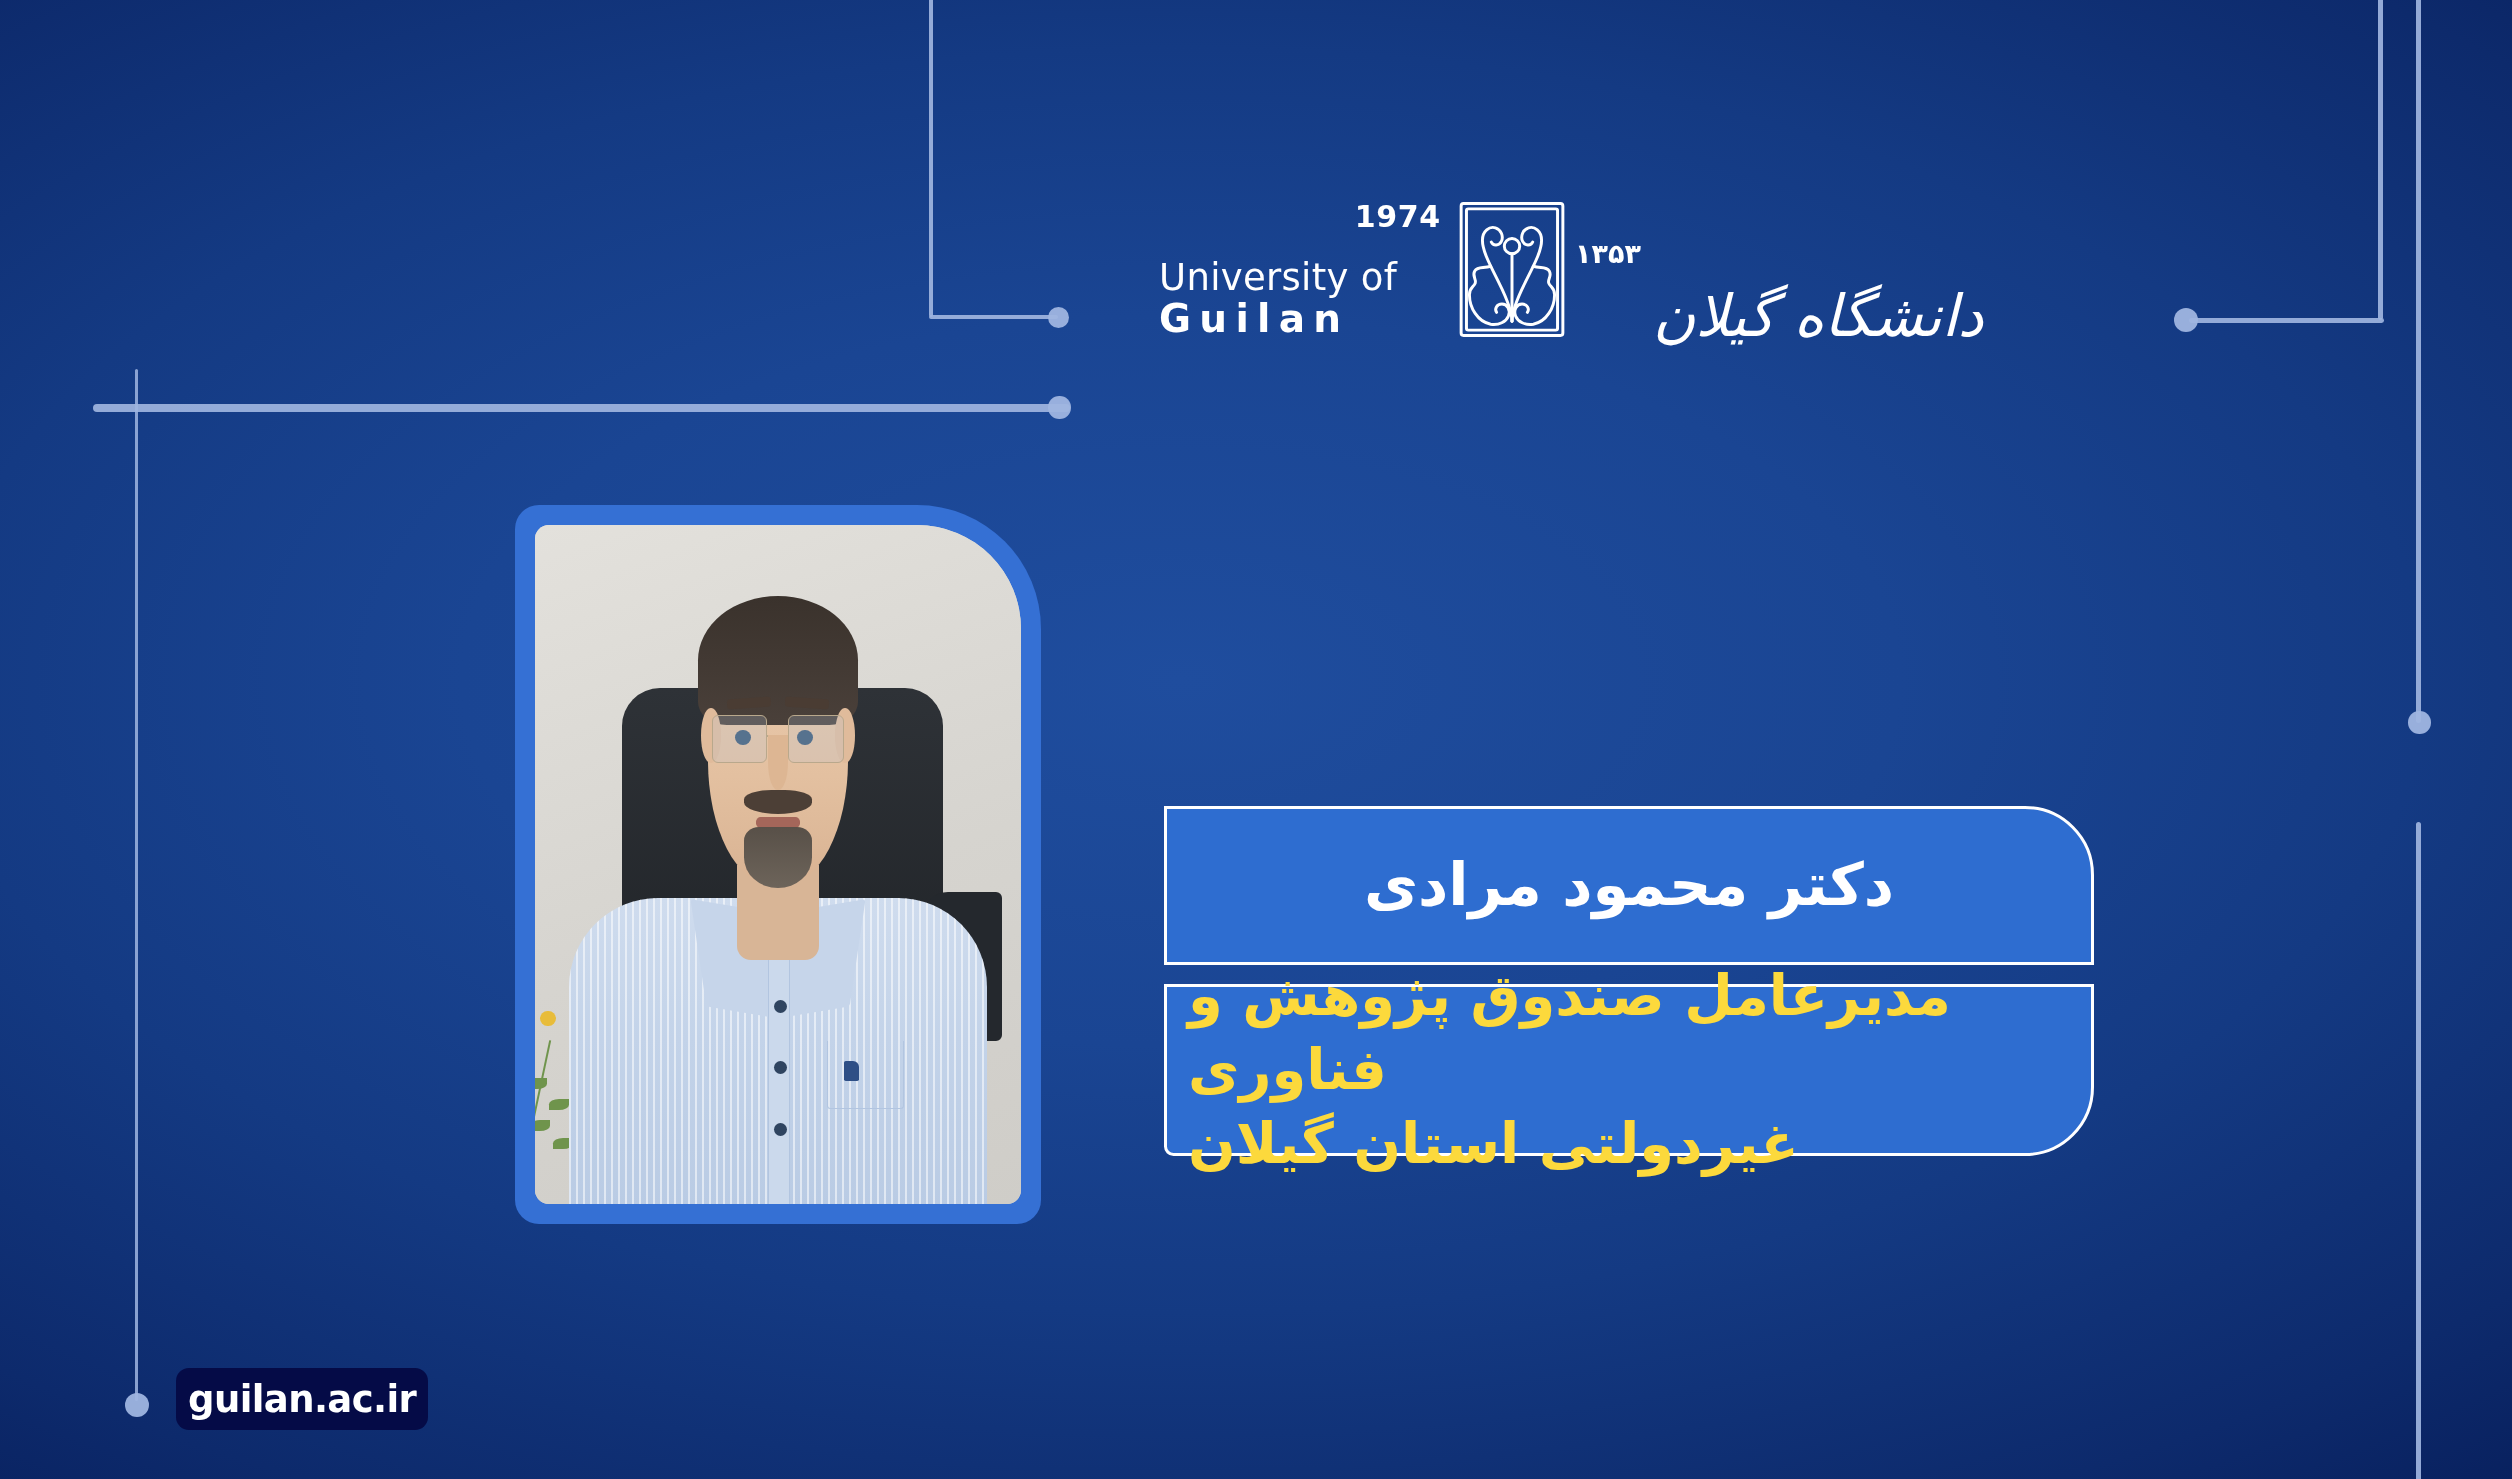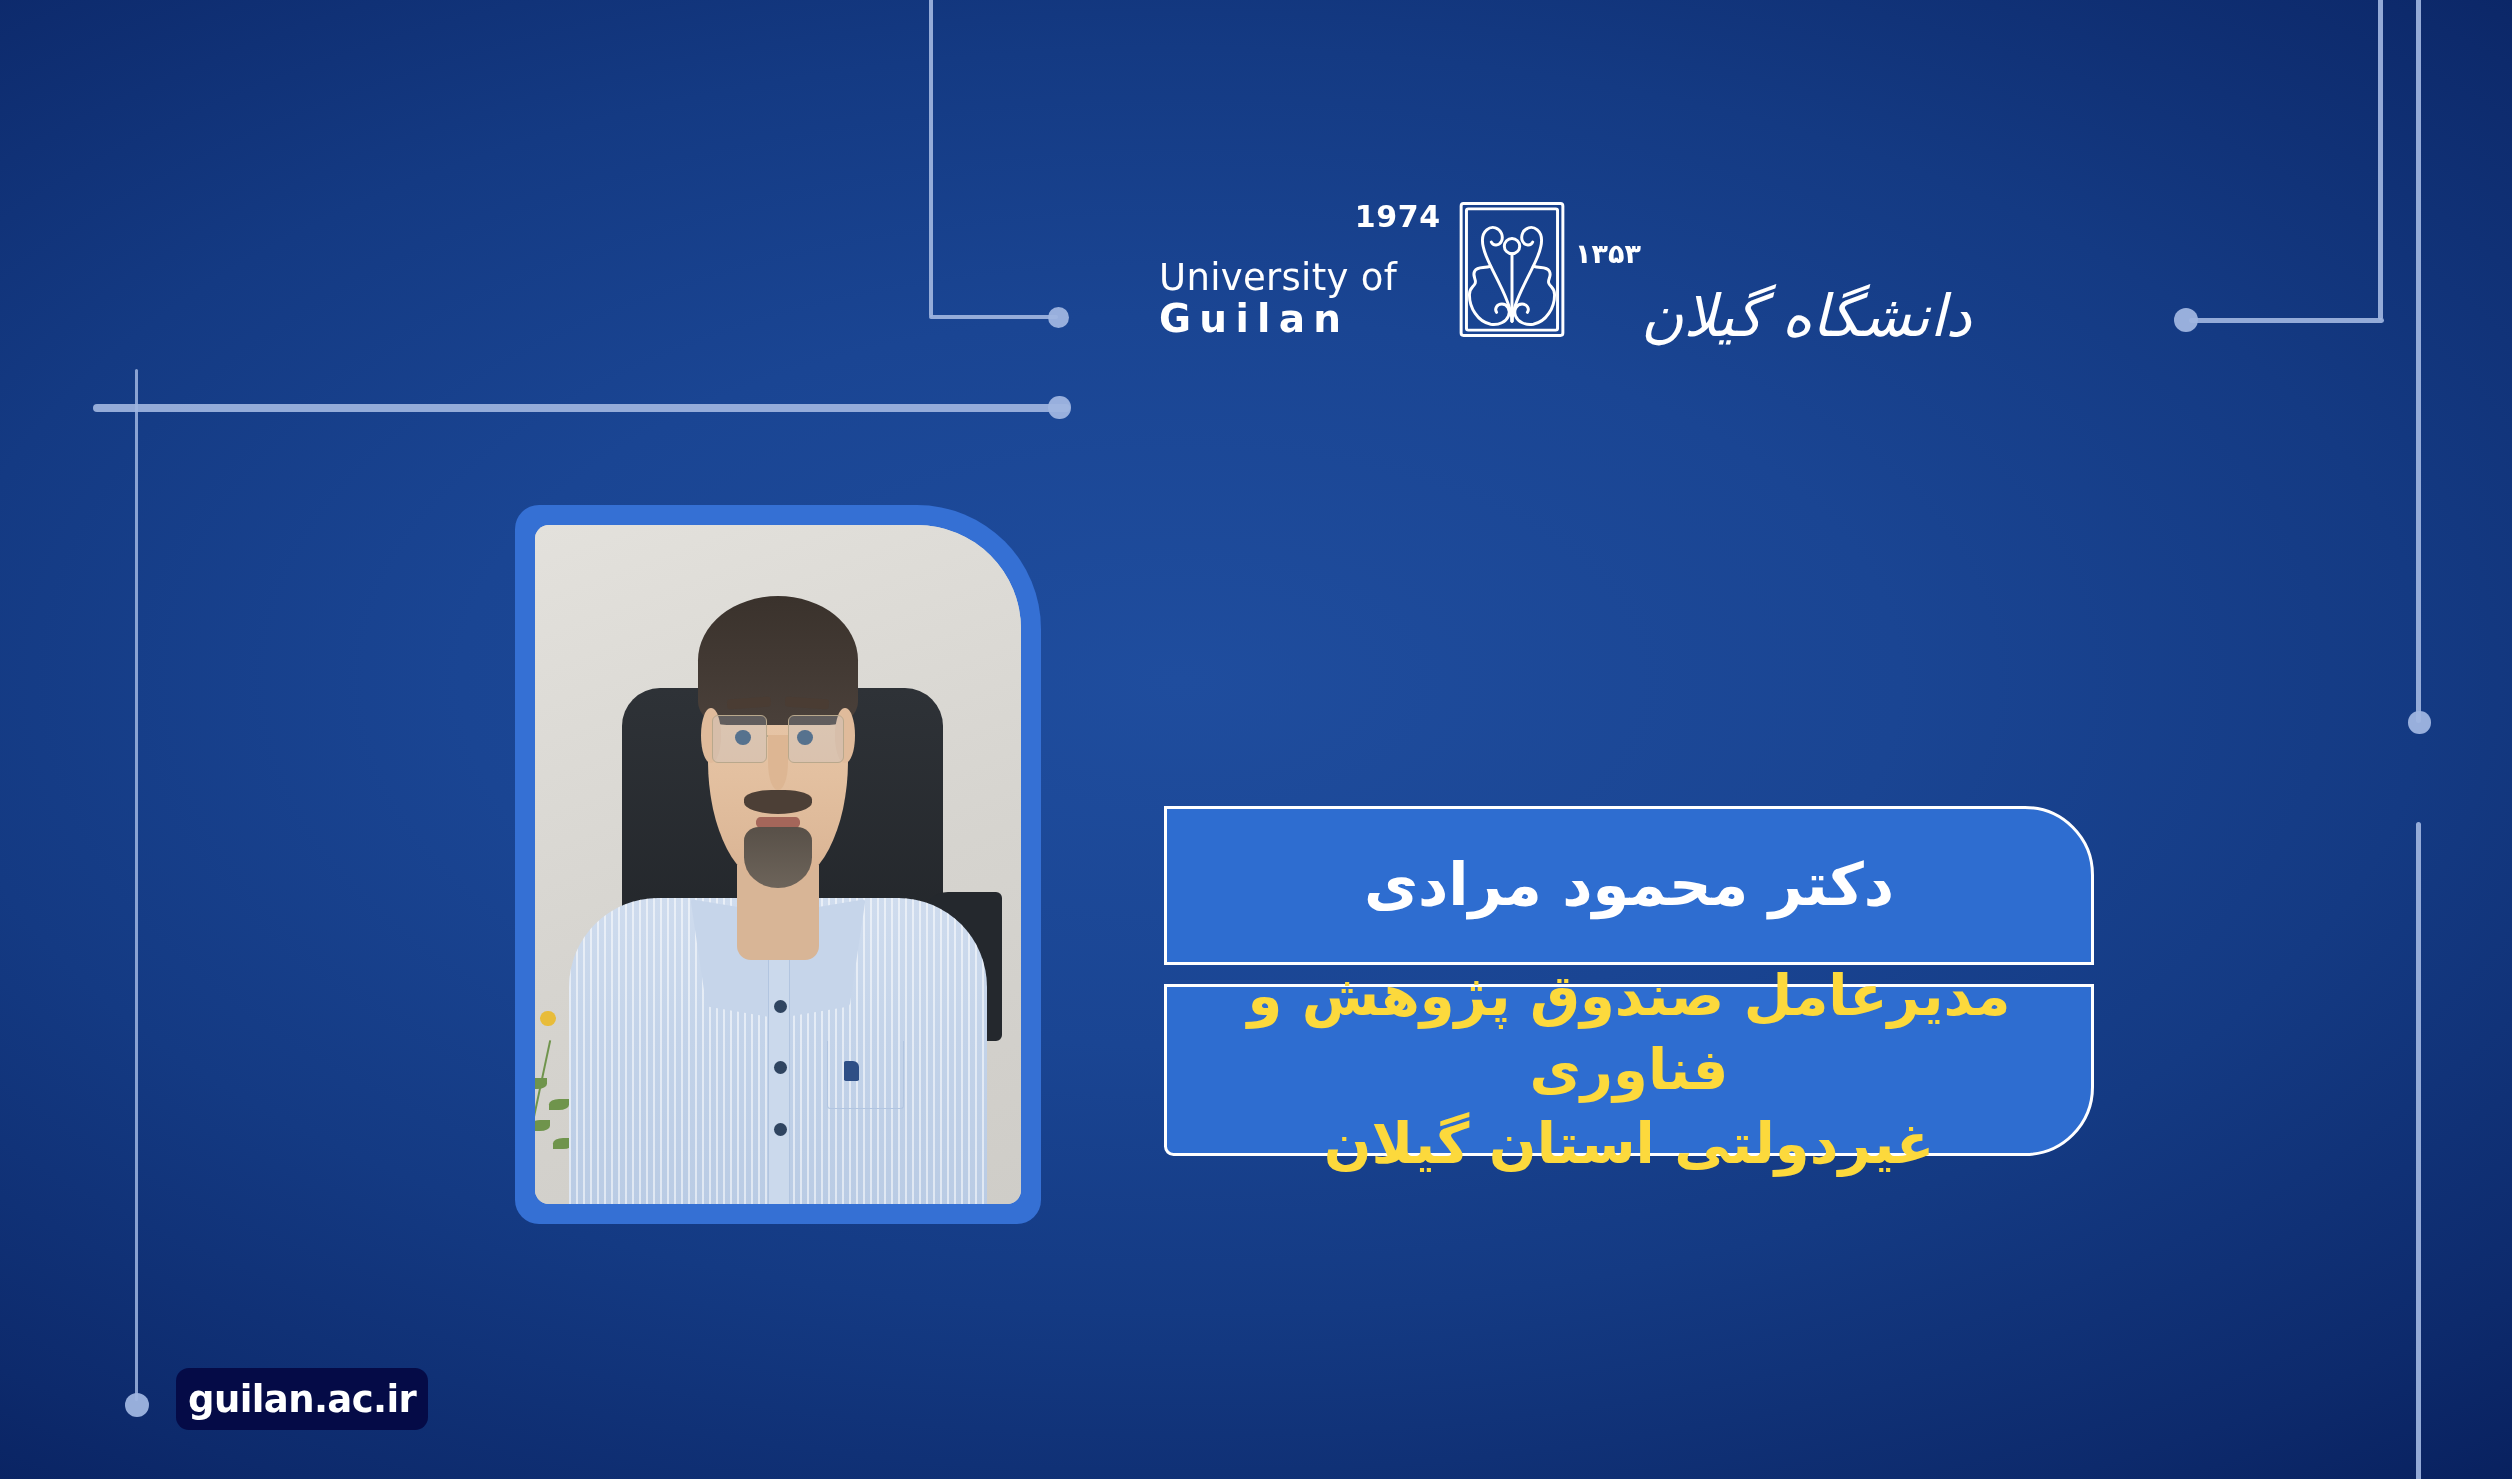--- a/index.html
+++ b/index.html
@@ -55,21 +55,21 @@
   }
   .logo-uni{
     font-size:37px;font-weight:400;line-height:1.03;margin-bottom:1.2px;
     letter-spacing:0.3px;
   }
   .logo-guilan{
     font-size:39px;font-weight:700;line-height:1.02;letter-spacing:8.3px;
   }
   .logo-mark{width:114px;height:139px;position:relative;flex:0 0 auto;margin:0 6px;}
   .logo-fa{
-    position:relative;height:139px;color:#fff;display:flex;align-items:flex-end;gap:0;
+    position:relative;height:139px;color:#fff;display:flex;align-items:flex-end;gap:12px;
   }
   .logo-fa-year{
     font-size:27px;font-weight:700;align-self:flex-start;margin-top:38px;
     direction:rtl;letter-spacing:0.6px;
   }
   .logo-fa-name{
     font-size:58px;line-height:.92;direction:rtl;font-weight:400;
     font-family:"DejaVu Sans","Liberation Sans",sans-serif;
     margin-right:25px;margin-bottom:-4.7px;
     white-space:nowrap;
@@ -172,21 +172,21 @@
   .ph-stem{position:absolute;left:10%;top:22%;width:1.8px;height:72%;background:#6f944c;transform:rotate(12deg);}
   .ph-flower{position:absolute;left:14%;top:6%;width:15.4px;height:15.4px;border-radius:50%;background:#e8bc3a;}
 
   
   .banner{
     position:absolute;
     background:#2e6dd0;
     border:3px solid #ffffff;
     color:#fff;
     display:flex;align-items:center;justify-content:center;
-    text-align:center;direction:rtl;
+    text-align:left;direction:rtl;
   }
   #name-banner{
     left:1164px;top:806px;width:930px;height:159px;
     border-radius:0 69px 0 0;
   }
   #name-banner .txt{
     font-size:59px;font-weight:700;letter-spacing:1.2px;line-height:1.1;
     color:#ffffff;white-space:nowrap;
   }
   #role-banner{

